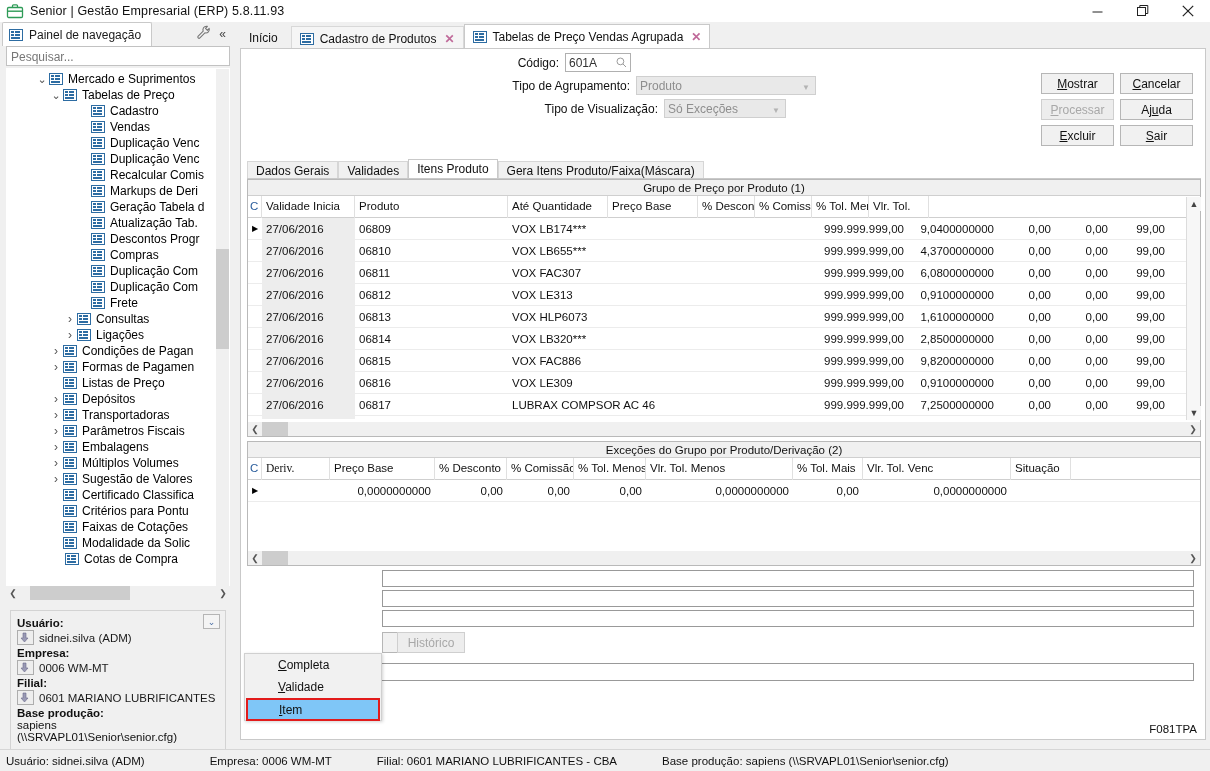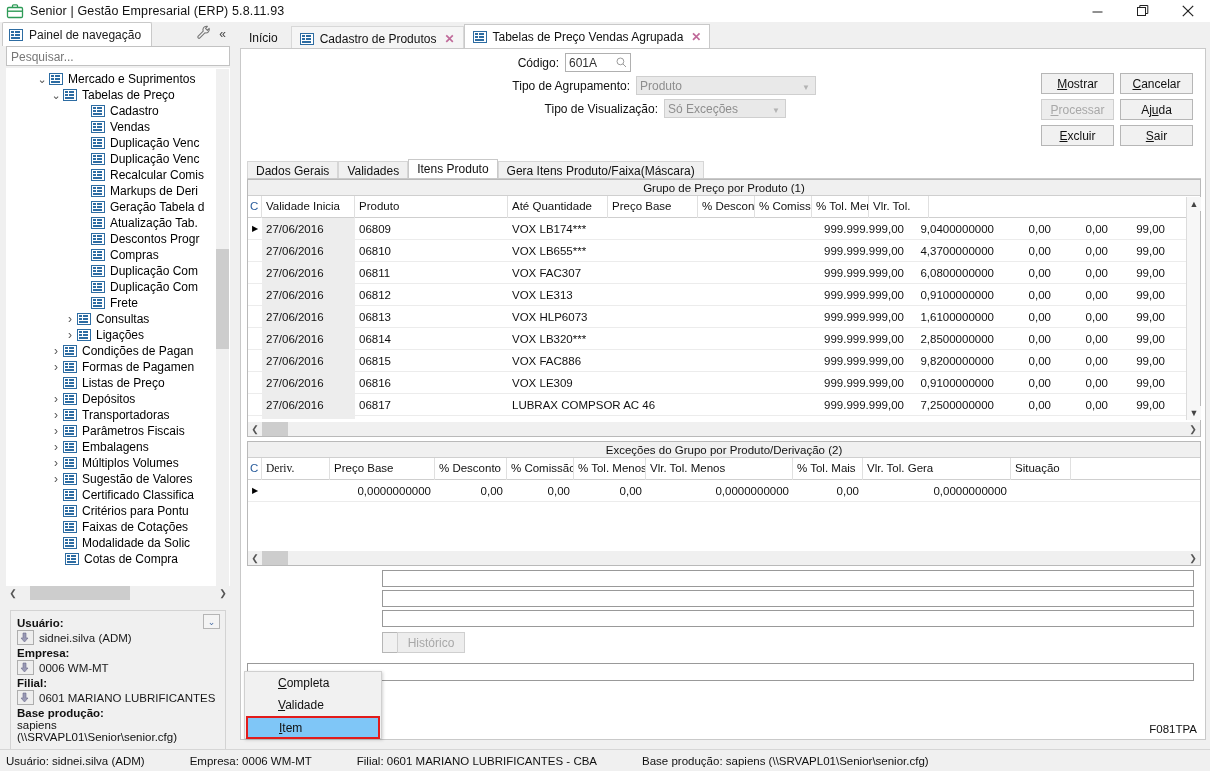--- a/index.html
+++ b/index.html
@@ -936,21 +936,21 @@
           <div class="gridtitle">Exceções do Grupo por Produto/Derivação (2)</div>
           <div class="gridhead" id="grid-bot-head">
               <div class="gh" style="flex: 0 0 14px; width: 14px; color: rgb(42, 93, 156); padding: 4px 0px 0px 2px;">C</div>
               <div class="gh" style="flex: 0 0 68px; width: 68px; font-family: Liberation Serif, serif;">Deriv.</div>
               <div class="gh" style="flex: 0 0 105px; width: 105px;">Preço Base</div>
               <div class="gh" style="flex: 0 0 72px; width: 72px;">% Desconto</div>
               <div class="gh" style="flex: 0 0 67px; width: 67px;">% Comissão</div>
               <div class="gh" style="flex: 0 0 72px; width: 72px;">% Tol. Menos</div>
               <div class="gh" style="flex: 0 0 147px; width: 147px;">Vlr. Tol. Menos</div>
               <div class="gh" style="flex: 0 0 70px; width: 70px;">% Tol. Mais</div>
-              <div class="gh" style="flex: 0 0 148px; width: 148px;">Vlr. Tol. Gera</div>
+              <div class="gh" style="flex: 0 0 148px; width: 148px;">Vlr. Tol. Venc</div>
               <div class="gh" style="flex: 0 0 60px; width: 60px;">Situação</div>
             </div>
           <div class="grows" id="grid-bot-rows" style="height:68px;">
               <div class="grow">
                 <div class="rowmark" style="flex: 0 0 14px;">▶</div>
                 <div class="gc" style="flex: 0 0 68px; width: 68px;"></div>
                 <div class="gc num" style="flex: 0 0 105px; width: 105px;">0,0000000000</div>
                 <div class="gc num" style="flex: 0 0 72px; width: 72px;">0,00</div>
                 <div class="gc num" style="flex: 0 0 67px; width: 67px;">0,00</div>
                 <div class="gc num" style="flex: 0 0 72px; width: 72px;">0,00</div>
@@ -974,35 +974,35 @@
         <div class="smallbtn" style="left:141px;top:583px;"></div>
         <div class="histbtn" style="left:156px;top:583px;">
           <span>Histórico</span>
         </div>
 
         <div class="botfield" style="left:6px;top:614px;width:947px;height:18px;"></div>
 
         <div class="formcode">F081TPA</div>
       </div>
 
-      <div class="ctxmenu" style="left:8px;top:649px;" id="ctx-menu">
+      <div class="ctxmenu" style="left:8px;top:631px;" id="ctx-menu">
           <div class="ctxitem">
             <span><u>C</u>ompleta</span>
           </div>
           <div class="ctxitem">
             <span><u>V</u>alidade</span>
           </div>
           <div class="ctxitem selected" style="background: rgb(127, 198, 247); border-color: rgb(226, 27, 27);">
             <span><u>I</u>tem</span>
           </div>
         </div>
 
     </div>
   </div>
 
   <div class="statusbar">
     <span class="sb-seg" style="margin-left:6px;">Usuário: sidnei.silva (ADM)</span>
-    <span class="sb-seg" style="margin-left:45px;">Empresa: 0006 WM-MT</span>
+    <span class="sb-seg" style="margin-left:65px;">Empresa: 0006 WM-MT</span>
     <span class="sb-seg" style="margin-left:45px;">Filial: 0601 MARIANO LUBRIFICANTES - CBA</span>
     <span class="sb-seg" style="margin-left:45px;">Base produção: sapiens (\\SRVAPL01\Senior\senior.cfg)</span>
   </div>
 
 </div>
 
 </body></html>

